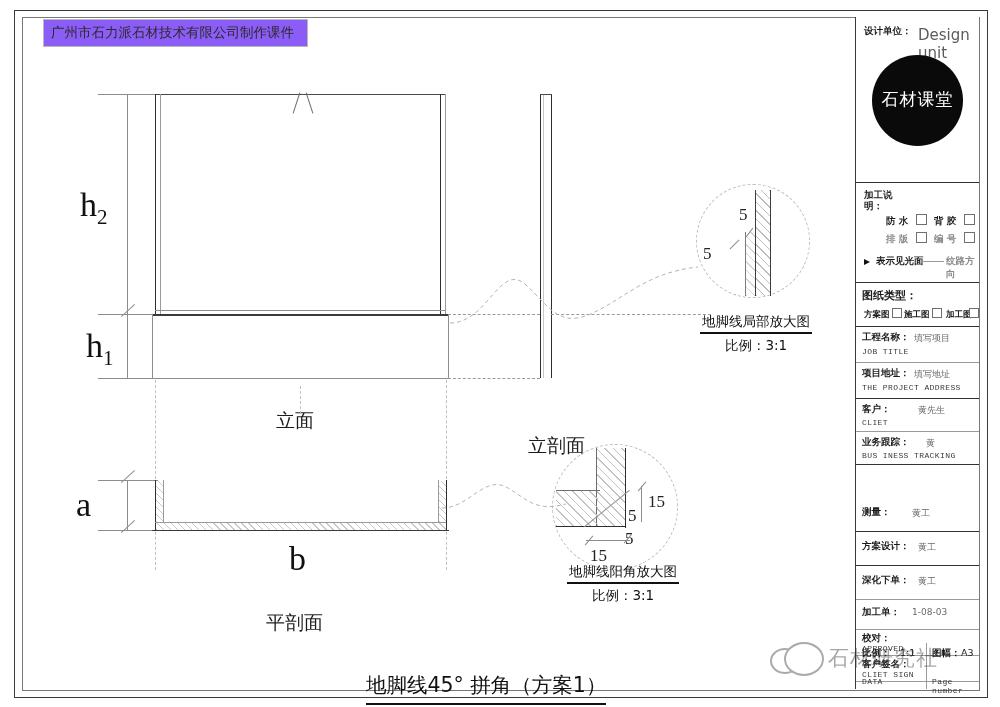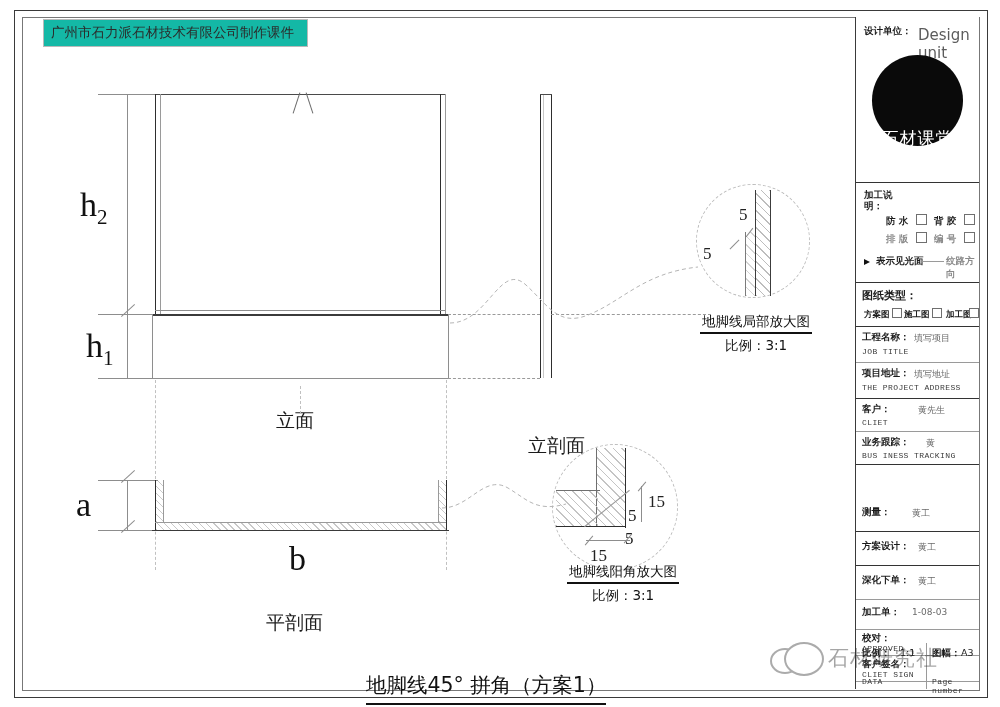--- a/index.html
+++ b/index.html
@@ -9,21 +9,21 @@
 
   .bord{position:absolute;border:1px solid #3a3a3a;}
   #outer{left:14px;top:10px;width:972px;height:686px;}
   #inner{left:22px;top:17px;width:956px;height:672px;border:1px solid #777;}
 
   .abs{position:absolute;}
   .cn{font-family:"DejaVu Sans",sans-serif;}
 
   
   #coursebox{left:43px;top:19px;width:263px;height:26px;
-     border:1px solid #b9b9b9;background:#14b8a6;}
+     border:1px solid #b9b9b9;background:#8b5cf6;}
   #coursebox span{position:absolute;left:7px;top:4px;font-size:13.5px;color:#2b2b2b;}
 
   
   .ln{position:absolute;background:#2e2e2e;}
   .lnv{width:1px;}
   .lnh{height:1px;}
   .thin{background:#8d8d8d;}
 
   .dash-h{position:absolute;height:0;border-top:1px dashed #9a9a9a;}
   .dashdot-v{position:absolute;width:0;border-left:1px dashed #c0c0c0;}
@@ -53,21 +53,21 @@
   .lbl{position:absolute;font-family:"DejaVu Sans",sans-serif;font-size:9.5px;color:#1c1c1c;font-weight:bold;}
   .lbl2{position:absolute;font-family:"DejaVu Sans",sans-serif;font-size:15px;color:#5c5c5c;}
   .en{position:absolute;font-family:"Liberation Mono","DejaVu Sans Mono",monospace;
       font-size:8px;color:#3a3a3a;letter-spacing:.4px;}
   .val{position:absolute;font-family:"DejaVu Sans",sans-serif;font-size:9px;color:#6a6a6a;}
   .chk{position:absolute;width:9px;height:9px;border:1px solid #6f6f6f;background:#fff;}
 
   #logo{position:absolute;left:16px;top:38px;width:91px;height:91px;border-radius:50%;
       background:#0a0a0a;}
   #logotext{position:absolute;left:0;top:33px;width:91px;text-align:center;
-      font-family:"DejaVu Sans",sans-serif;font-size:17px;color:#fff;letter-spacing:1px;margin-top:39px;}
+      font-family:"DejaVu Sans",sans-serif;font-size:17px;color:#fff;letter-spacing:1px;}
 
   .tri{position:absolute;width:0;height:0;border-left:6px solid #111;
       border-top:3.5px solid transparent;border-bottom:3.5px solid transparent;}
 
   
   #wm{position:absolute;left:770px;top:640px;width:215px;height:42px;opacity:.42;}
   #wmtext{position:absolute;left:58px;top:4px;font-family:"DejaVu Sans",sans-serif;
       font-size:21px;color:#2a2a2a;letter-spacing:1px;}
   .bub{position:absolute;border-radius:50%;border:2px solid #3a3a3a;background:#fff;}
 </style>

